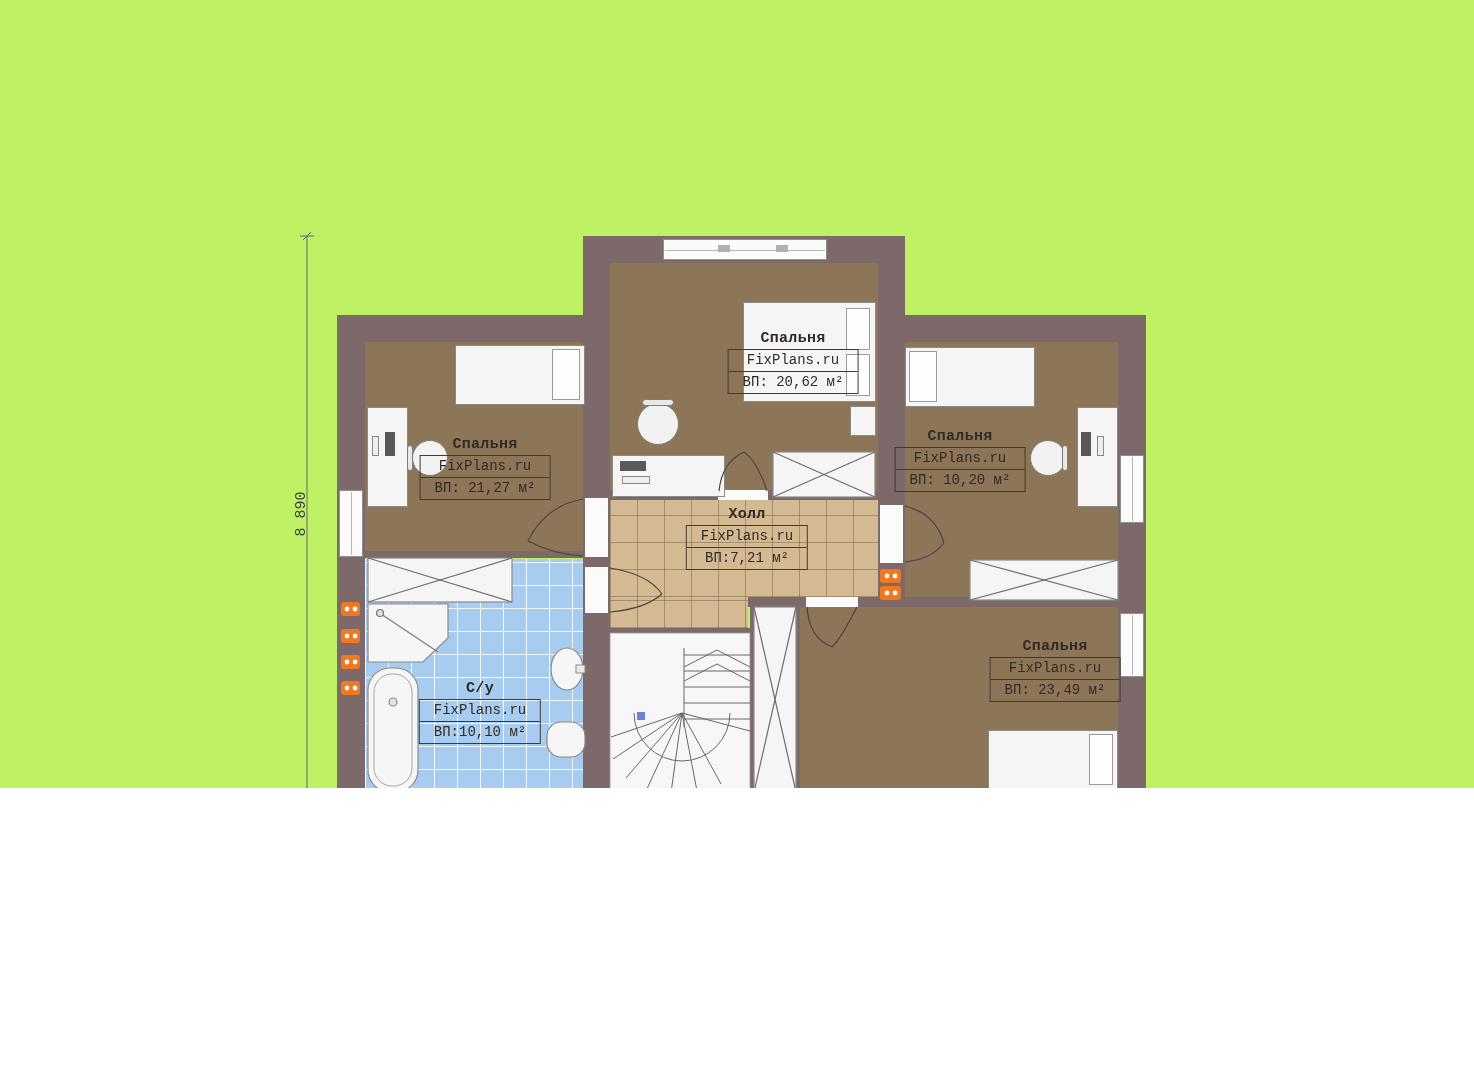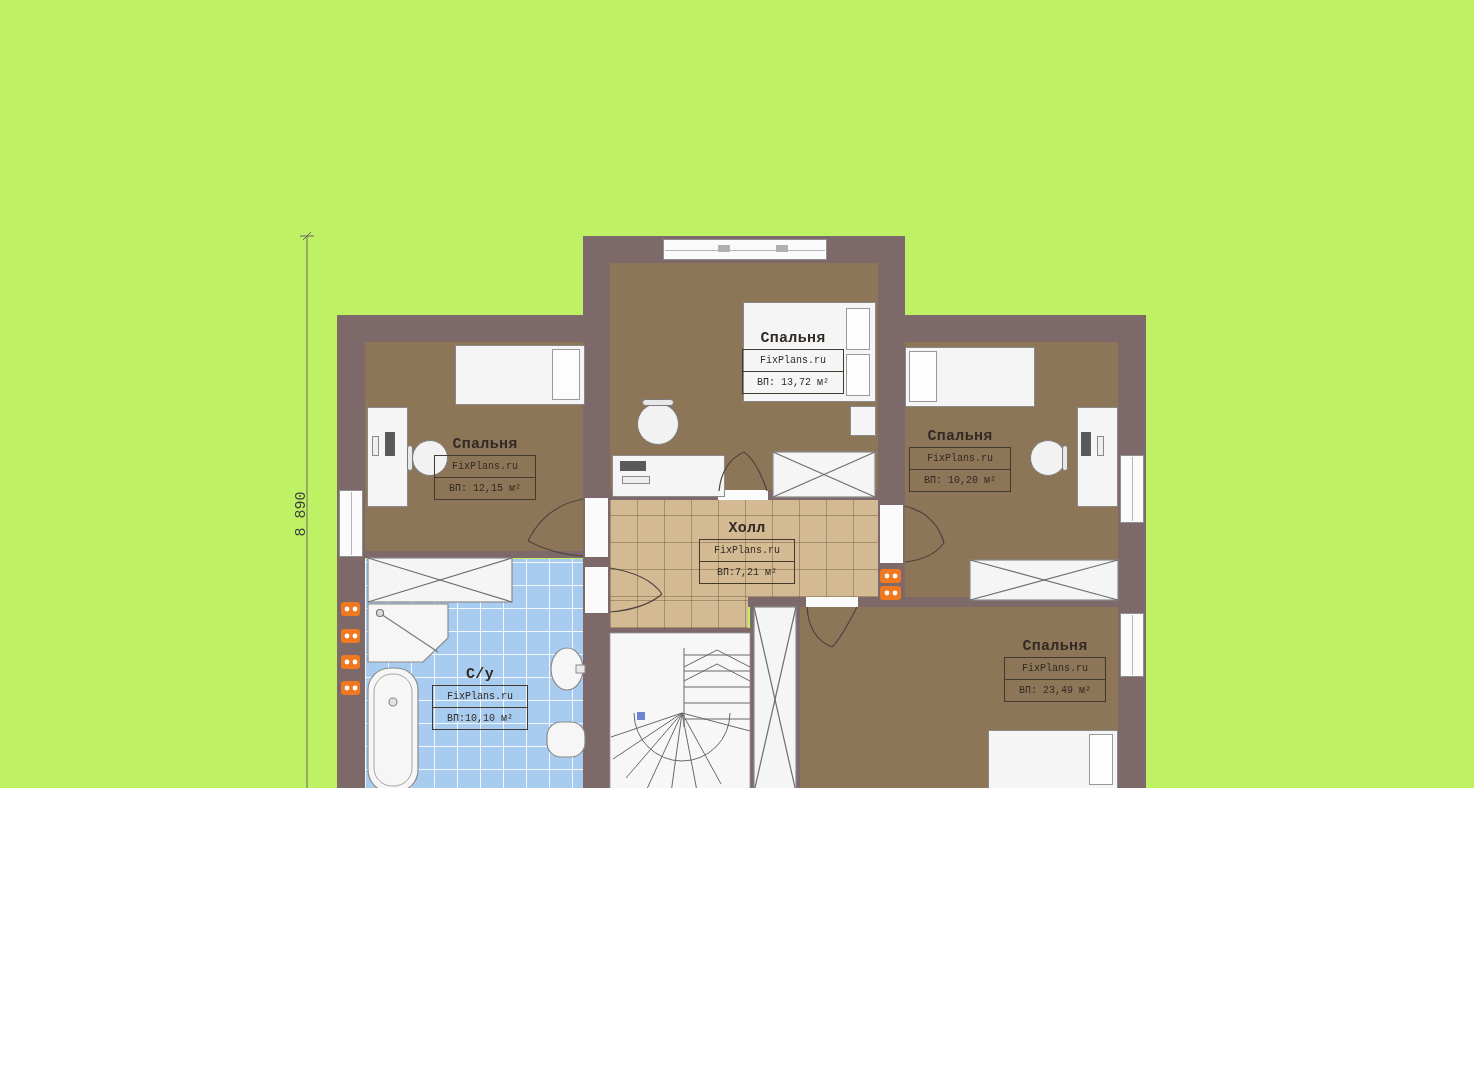--- a/index.html
+++ b/index.html
@@ -23,21 +23,21 @@
   .furn{position:absolute;background:#f5f5f5;border:1px solid #8a8a8a;box-sizing:border-box;z-index:4;}
   .pillow{position:absolute;background:#fdfdfd;border:1px solid #9a9a9a;box-sizing:border-box;z-index:5;}
   .chair{position:absolute;background:#f2f2f2;border:1px solid #7c7c7c;border-radius:50%;box-sizing:border-box;z-index:4;}
   .chairback{position:absolute;background:#e8e8e8;border:1px solid #7c7c7c;border-radius:4px;box-sizing:border-box;z-index:4;}
   .mon{position:absolute;background:#5a5a5a;z-index:5;}
   .kb{position:absolute;background:#eeeeee;border:1px solid #8a8a8a;box-sizing:border-box;z-index:5;}
   svg.overlay{position:absolute;left:0;top:0;z-index:5;}
   .rlabel{position:absolute;z-index:7;text-align:center;color:#322a24;transform:translateX(-50%);white-space:nowrap;}
   .rname{font-size:15px;font-weight:bold;letter-spacing:.3px;margin-bottom:2px;}
   .rbox{display:inline-block;border:1px solid #43392f;}
-  .rrow{padding:1px 14px;font-size:10px;line-height:19px;}
+  .rrow{padding:1px 14px;font-size:14px;line-height:19px;}
   .rrow + .rrow{border-top:1px solid #43392f;}
   .dim{position:absolute;z-index:7;font-size:15px;color:#3c3c3c;white-space:nowrap;}
   .dim-v{transform:rotate(-90deg);transform-origin:center center;}
   .dim-h{transform:translateX(-50%);}
 </style>
 </head>
 <body>
 
 <div id="canvas">
 
@@ -226,57 +226,57 @@
         <line x1="1146" y1="841" x2="1146" y2="855"></line>
       <line x1="333" y1="852" x2="341" y2="844"></line>
         <line x1="1142" y1="852" x2="1150" y2="844"></line>
     </g>
   </svg>
 
   <div class="rlabel" style="left:793px;top:330px;">
     <div class="rname">Спальня</div>
     <div class="rbox">
       <div class="rrow">FixPlans.ru</div>
-      <div class="rrow">ВП: 13,72 м²</div>
+      <div class="rrow">ВП: 20,62 м²</div>
     </div>
   </div>
 
   <div class="rlabel" style="left:485px;top:436px;">
     <div class="rname">Спальня</div>
     <div class="rbox">
       <div class="rrow">FixPlans.ru</div>
-      <div class="rrow">ВП: 12,15 м²</div>
+      <div class="rrow">ВП: 21,27 м²</div>
     </div>
   </div>
 
   <div class="rlabel" style="left:960px;top:428px;">
     <div class="rname">Спальня</div>
     <div class="rbox">
       <div class="rrow">FixPlans.ru</div>
       <div class="rrow">ВП: 10,20 м²</div>
     </div>
   </div>
 
   <div class="rlabel" style="left:1055px;top:638px;">
     <div class="rname">Спальня</div>
     <div class="rbox">
       <div class="rrow">FixPlans.ru</div>
       <div class="rrow">ВП: 23,49 м²</div>
     </div>
   </div>
 
-  <div class="rlabel" style="left:747px;top:520px;">
+  <div class="rlabel" style="left:747px;top:506px;">
     <div class="rname">Холл</div>
     <div class="rbox">
       <div class="rrow">FixPlans.ru</div>
       <div class="rrow">ВП:7,21 м²</div>
     </div>
   </div>
 
-  <div class="rlabel" style="left:480px;top:666px;">
+  <div class="rlabel" style="left:480px;top:680px;">
     <div class="rname">С/у</div>
     <div class="rbox">
       <div class="rrow">FixPlans.ru</div>
       <div class="rrow">ВП:10,10 м²</div>
     </div>
   </div>
 
   <div class="dim dim-v" style="left:278px;top:505px;width:46px;">8 890</div>
   <div class="dim dim-h" style="left:741px;top:829px;">12 630</div>
 

